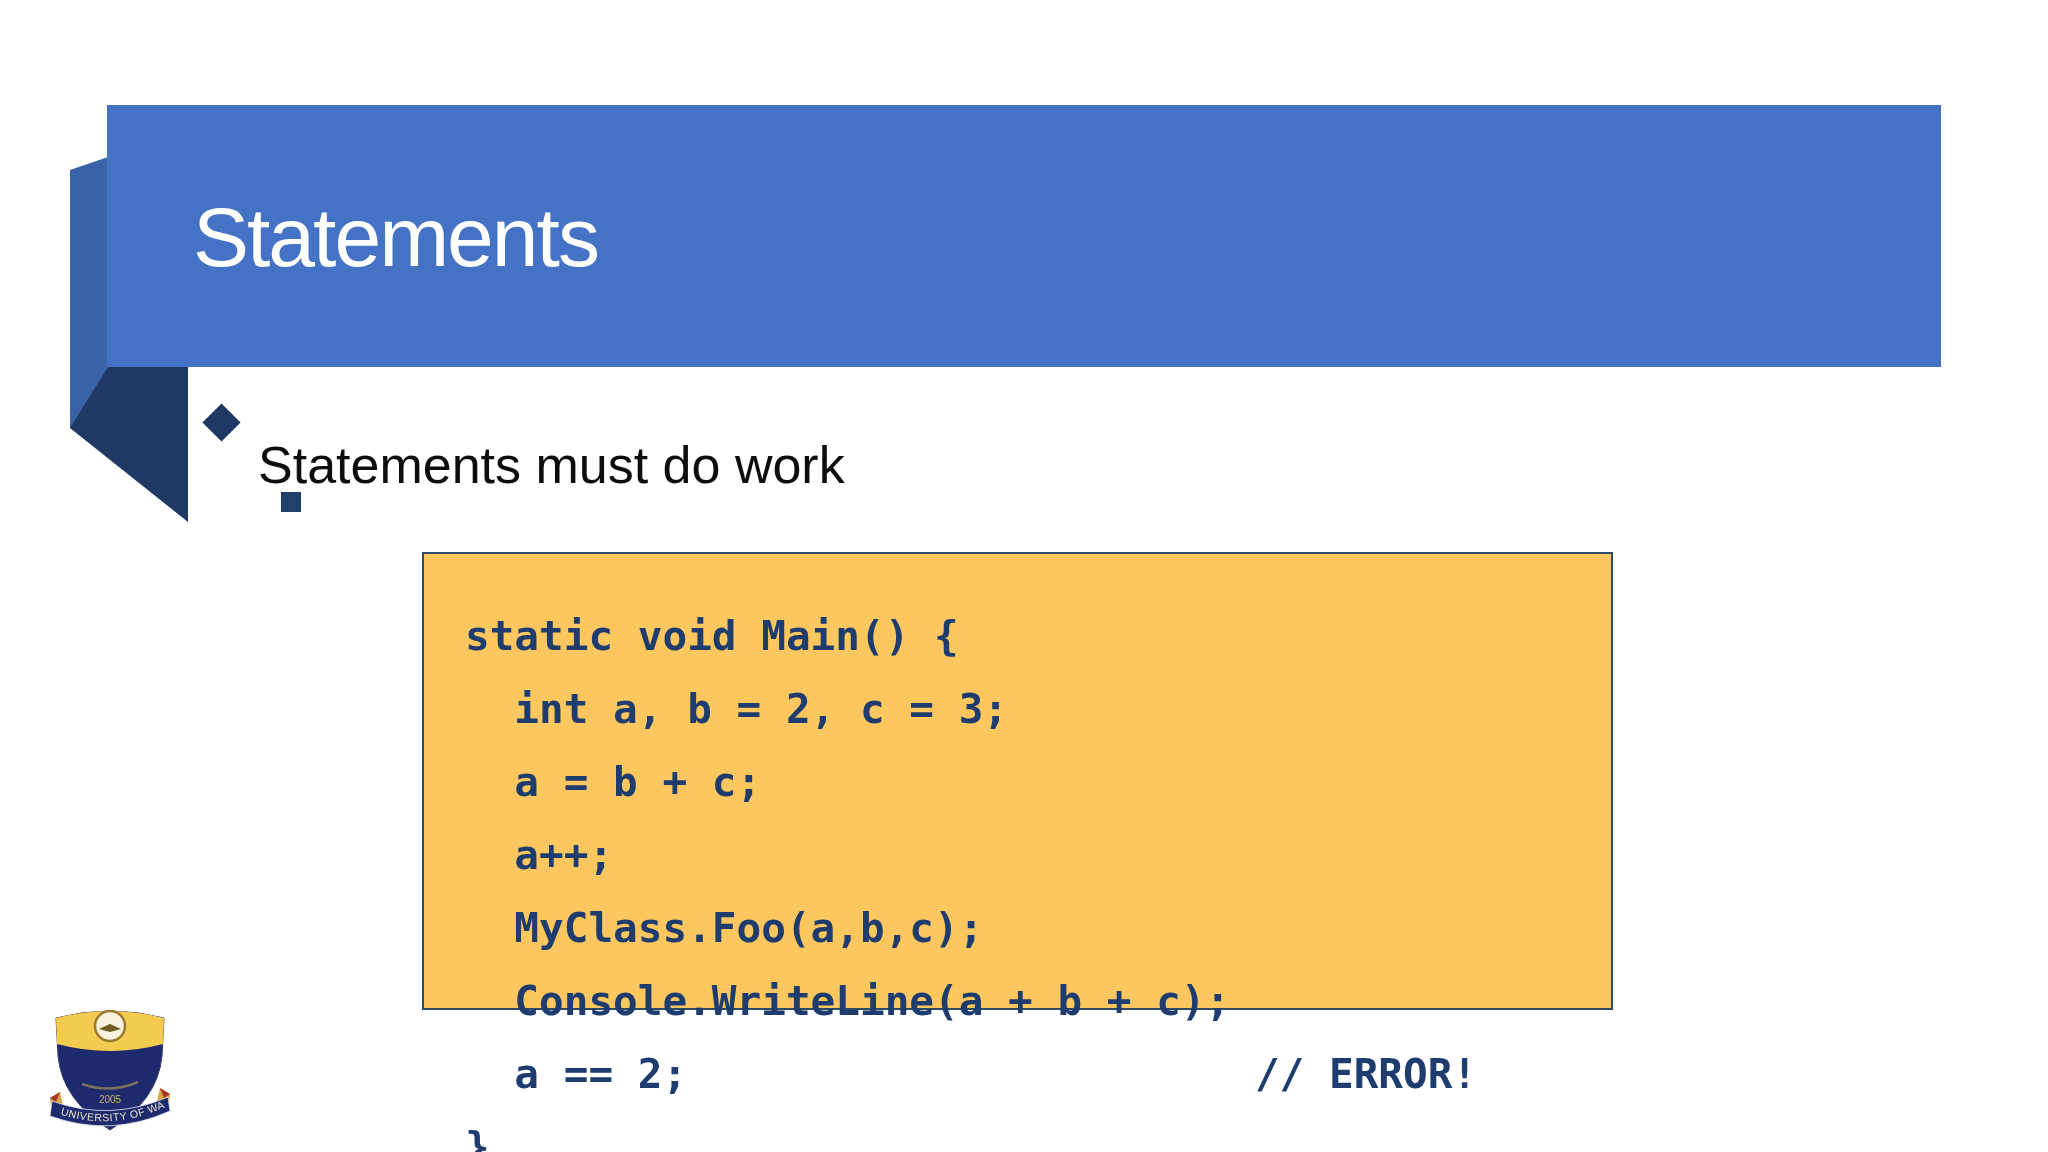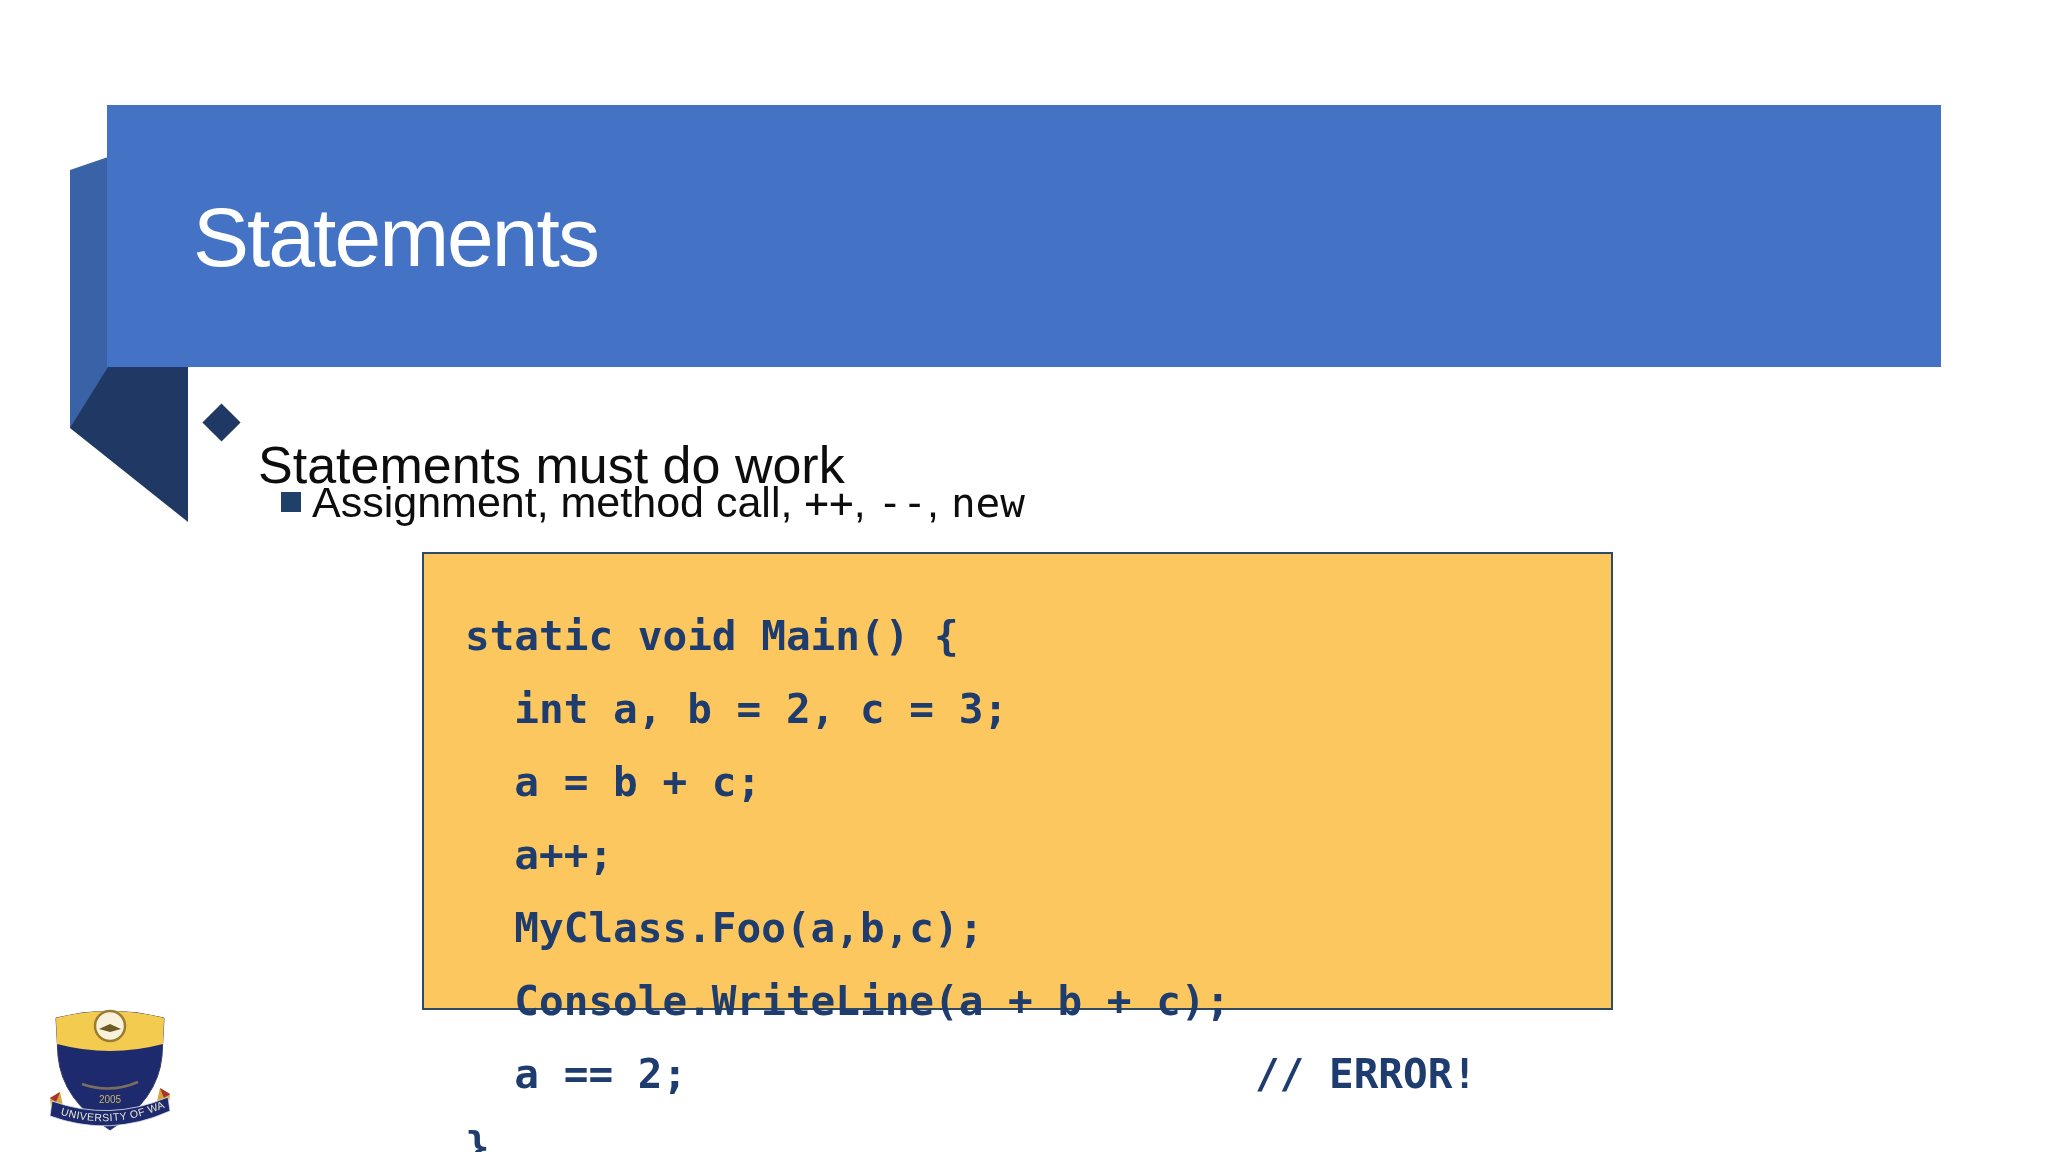--- a/index.html
+++ b/index.html
@@ -117,21 +117,20 @@
   </svg>
 
   <div class="banner">
     <div class="title">Statements</div>
   </div>
 
   <div class="bullet-diamond"></div>
   <div class="bullet-main-text">Statements must do work</div>
 
   <div class="bullet-square"></div>
-  <div class="bullet-sub-text"><span>Assignment, method call, </span><span class="mono">++</span><span>, </span><span class="mono">--</span><span>, </span><span class="mono">new</span></div>
 
   <div class="code-box">
     <pre>static void Main() {
   int a, b = 2, c = 3;
   a = b + c;
   a++;
   MyClass.Foo(a,b,c);
   Console.WriteLine(a + b + c);
   a == 2;                       // ERROR!
 }</pre>

